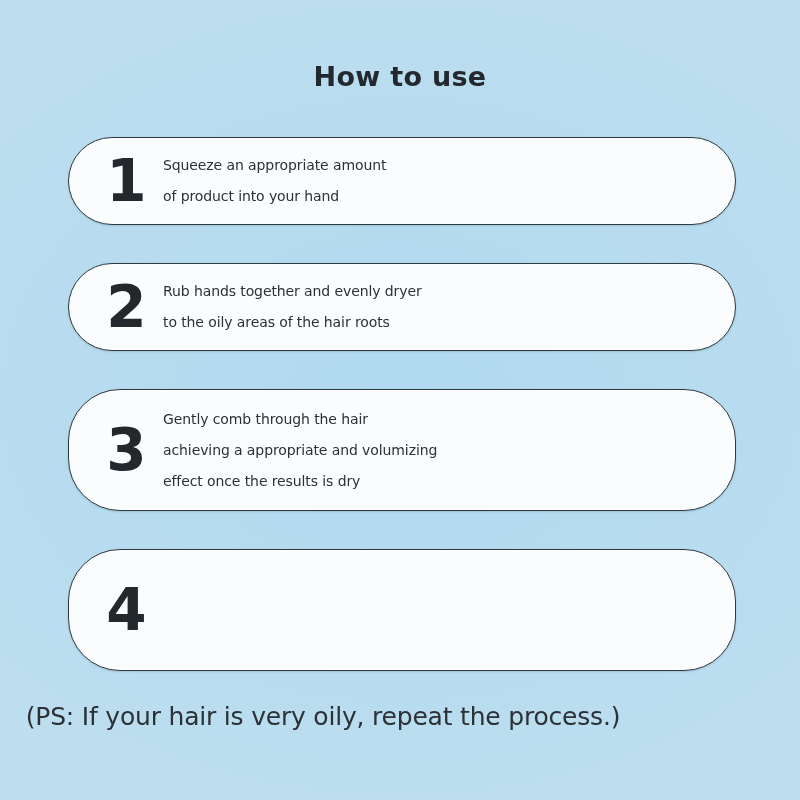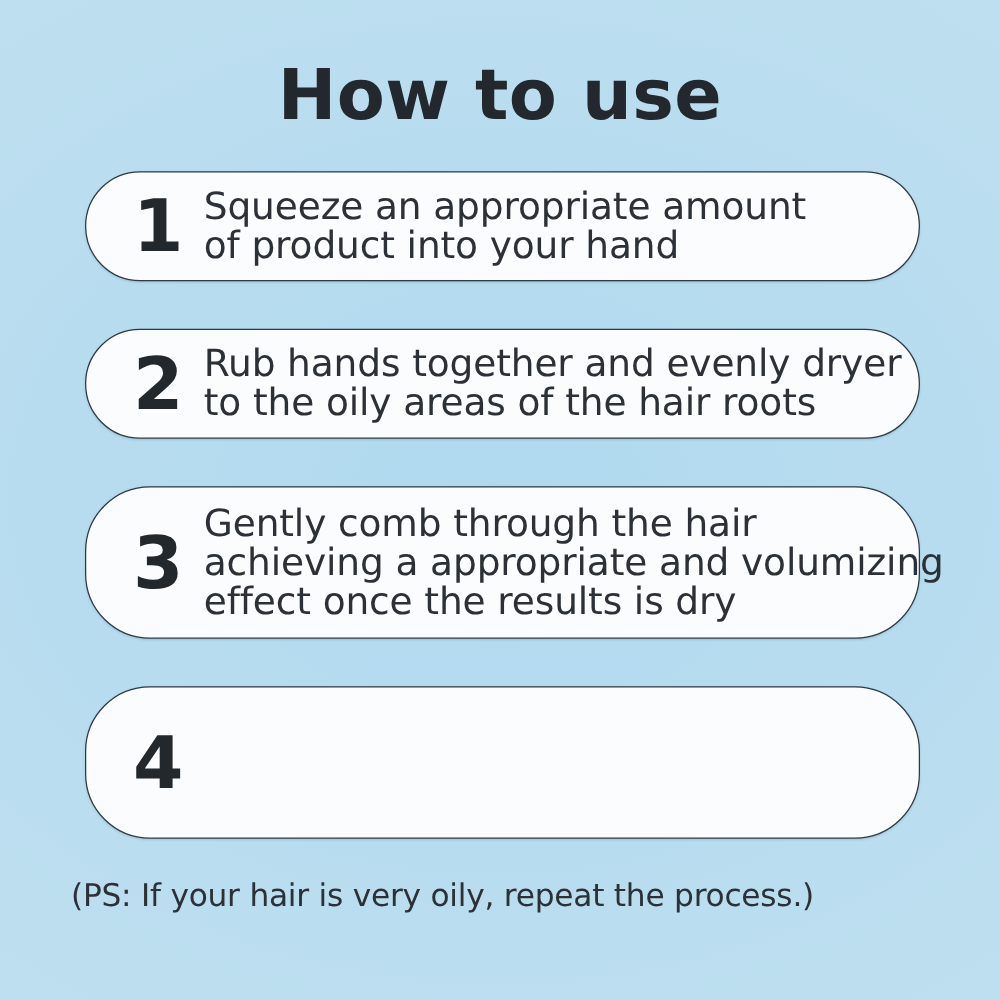--- a/index.html
+++ b/index.html
@@ -25,21 +25,21 @@
       linear-gradient(180deg, #c3e1f1 0%, #b2d9ee 45%, #bfdff0 100%);
   }
 
   
   #title {
     position: absolute;
     left: 0;
     top: 52px;
     width: 800px;
     text-align: center;
-    font-size: 56px;
+    font-size: 27px;
     font-weight: 700;
     letter-spacing: 0.3px;
     color: #22282d;
     line-height: 50px;
     white-space: nowrap;
   }
 
   
   #steps {
     position: absolute;
@@ -72,41 +72,40 @@
     font-size: 58px;
     font-weight: 700;
     color: #23282c;
     line-height: 1;
     letter-spacing: -1px;
     margin-right: 2px;
   }
 
   .step-text {
     flex: 1 1 auto;
-    font-size: 30px;
+    font-size: 14px;
     line-height: 31px;
     color: #2b3136;
     letter-spacing: -0.1px;
     font-weight: 400;
   }
   .step-text .ln { display: block; white-space: nowrap; }
 
   
   #ps-note {
     position: absolute;
     left: 0;
     top: 700px;
     width: 646px;
     text-align: center;
     font-size: 25px;
     line-height: 34px;
     color: #2b3136;
     letter-spacing: -0.2px;
     white-space: nowrap;
-    padding-left: 31px;
   }
 </style>
 </head>
 <body>
 
 <div id="poster">
 
   <div id="title">How to use</div>
 
   <div id="steps">

